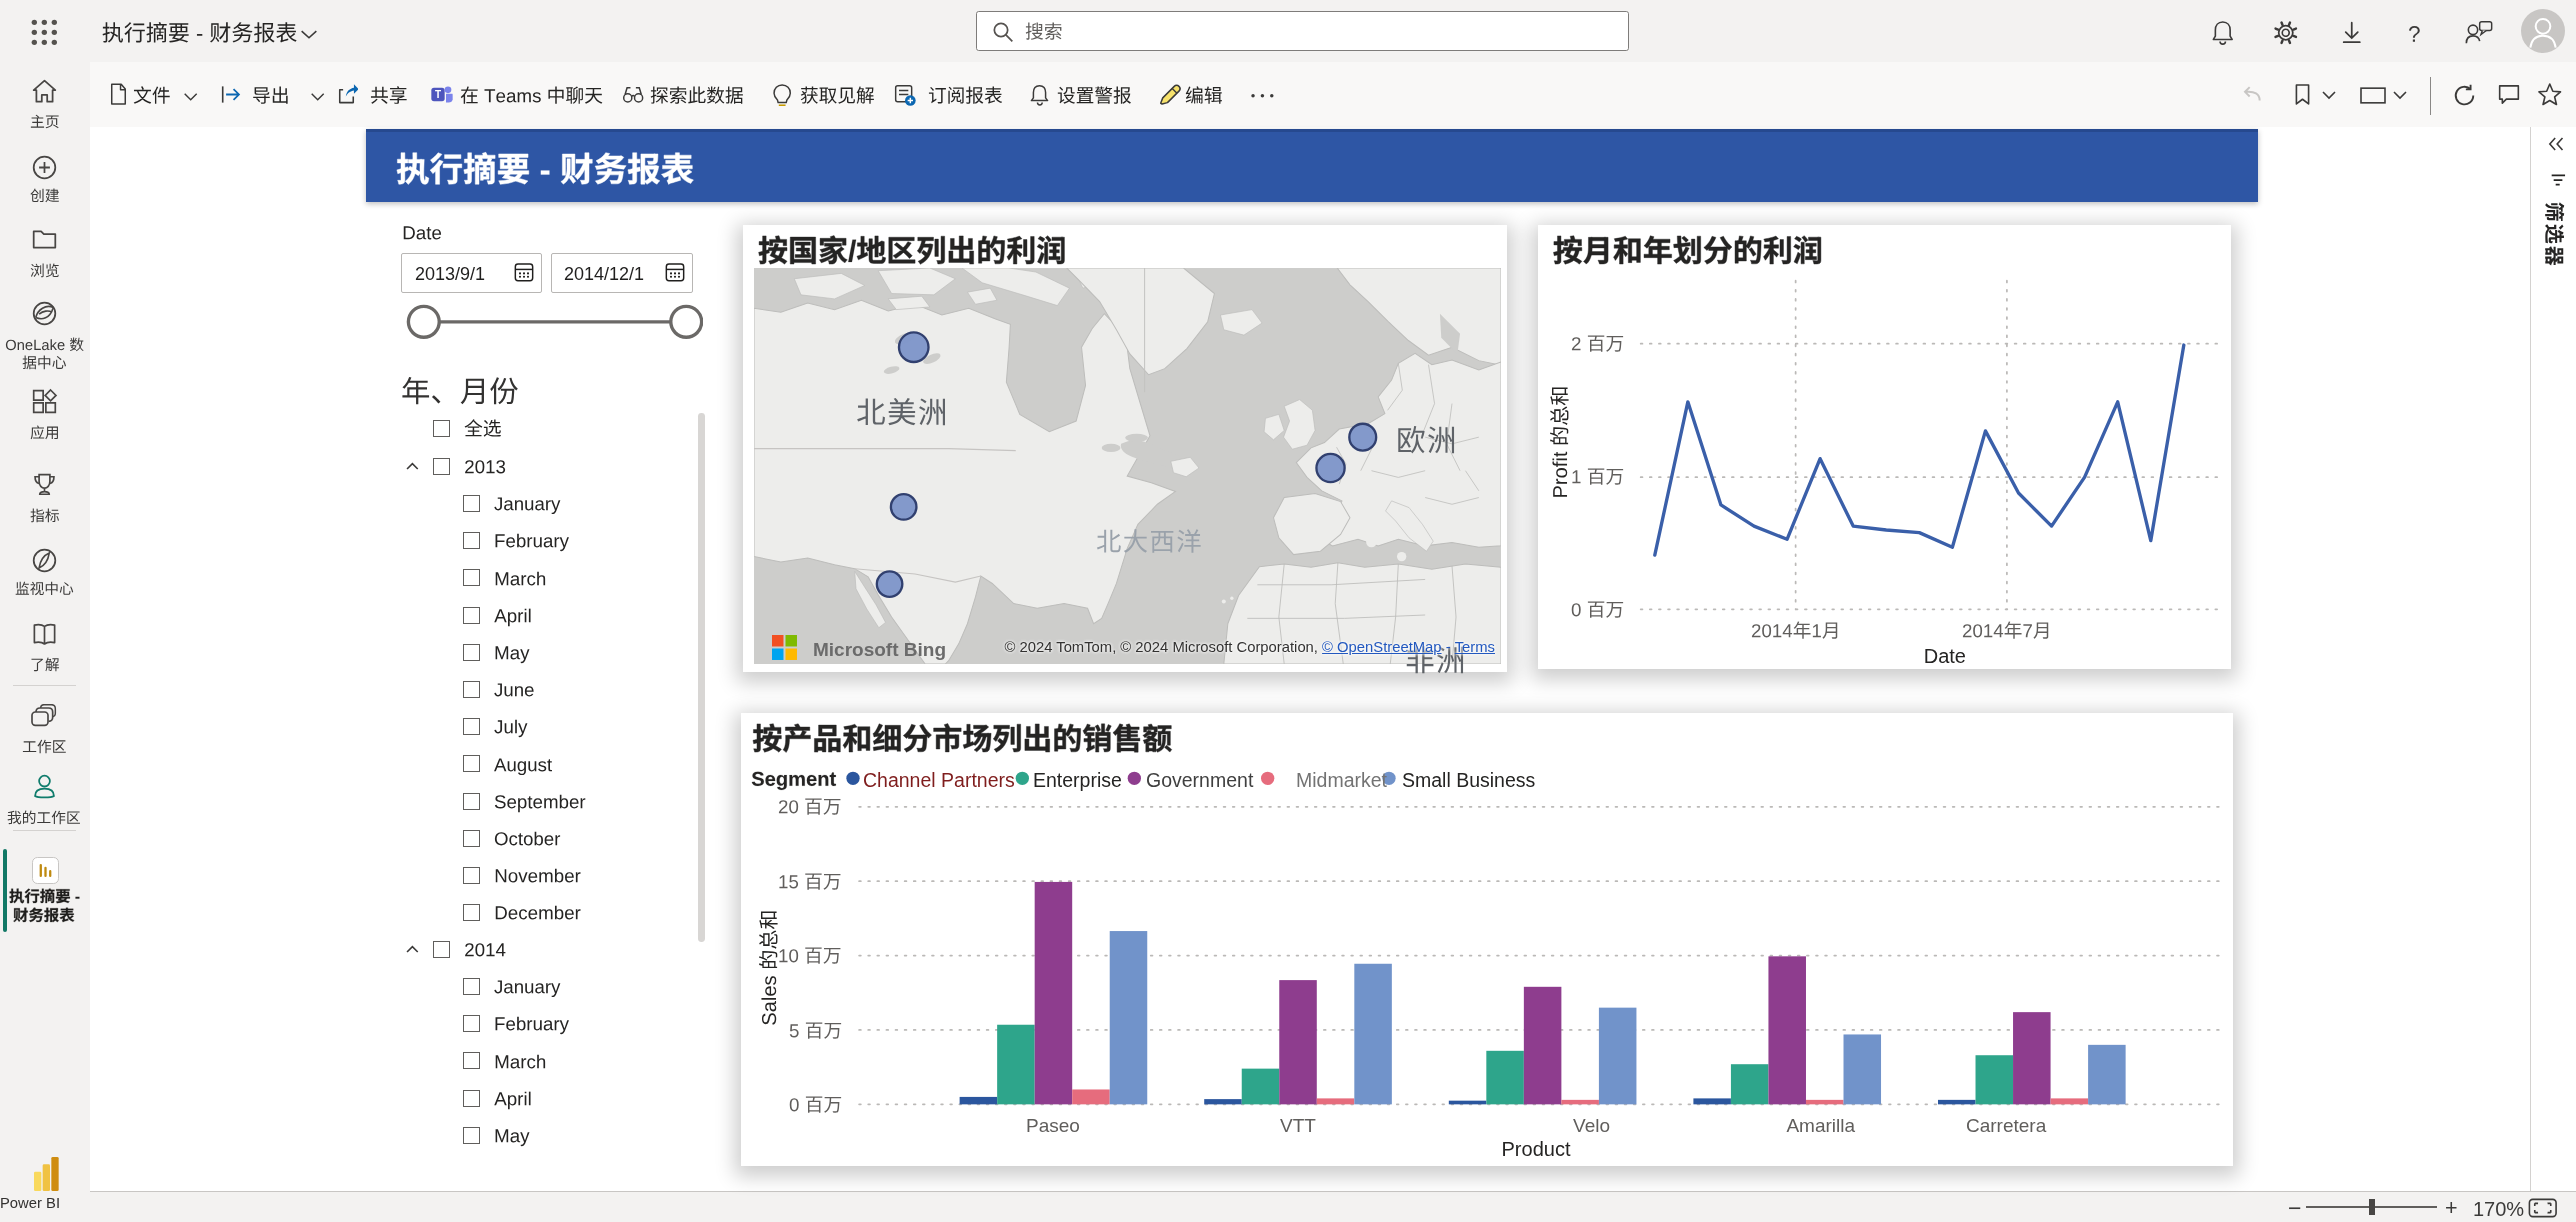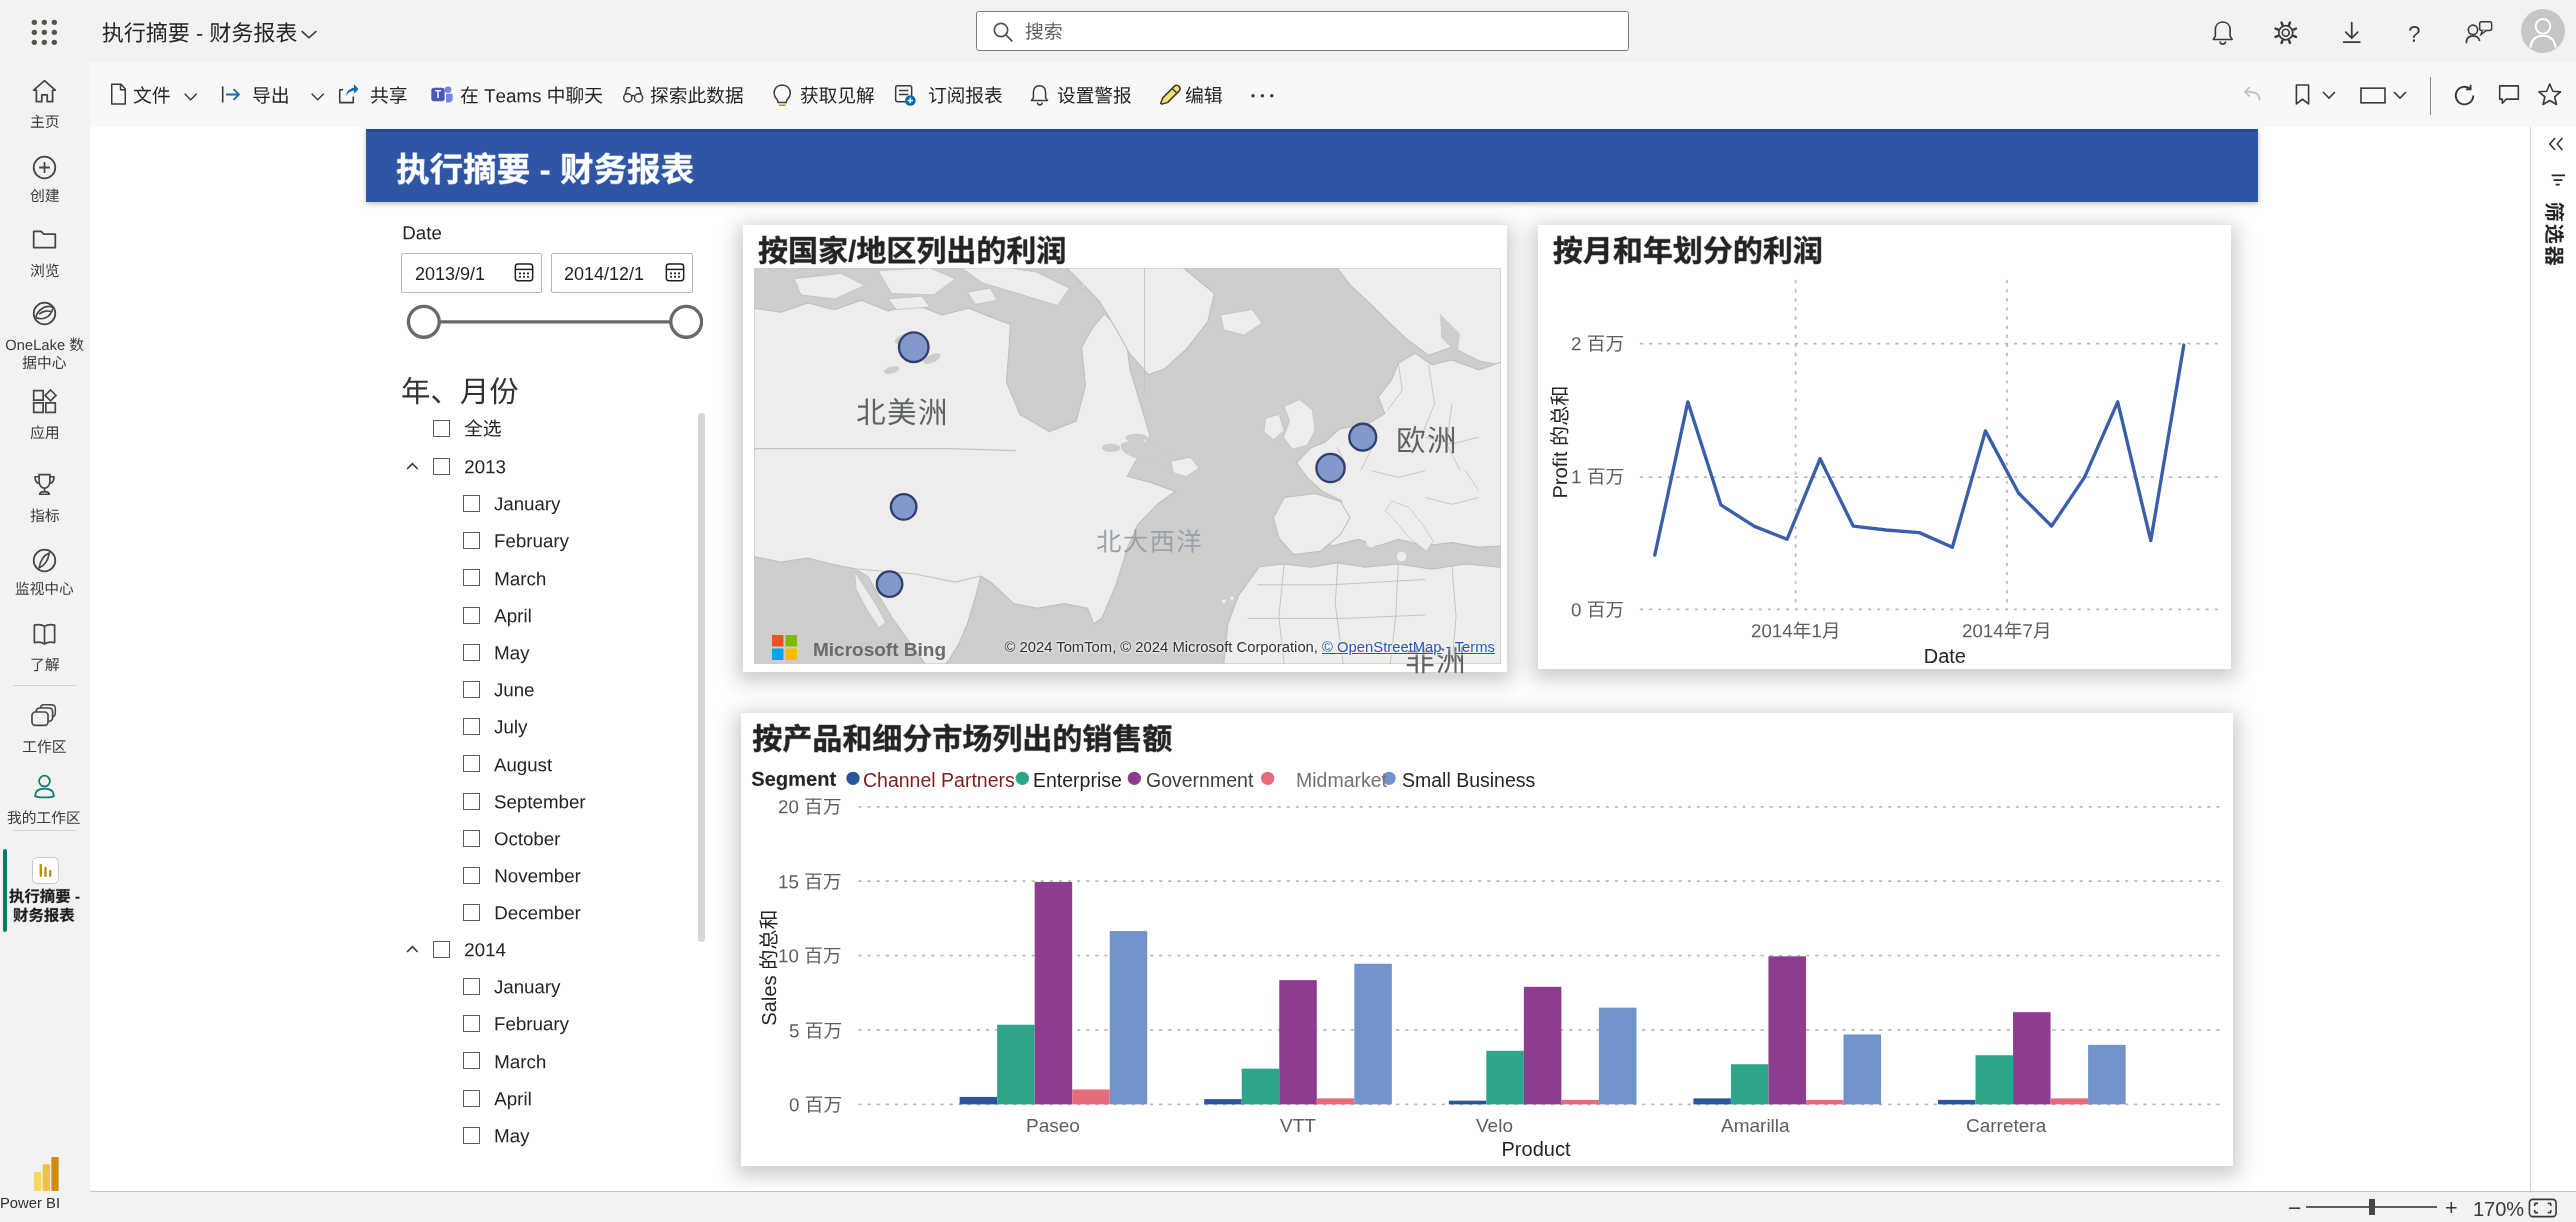--- a/index.html
+++ b/index.html
@@ -1101,22 +1101,22 @@
 <svg class="tx" style="left:778px;top:793px;" width="65" height="27.5" viewBox="0 0 97 41">
     <g fill="#605e5c" transform="translate(0,30.2)">
       <use href="#qbw" transform="translate(0.0,0) scale(0.01367,-0.01367)"></use>
       <use href="#qbx" transform="translate(15.6,0) scale(0.01367,-0.01367)"></use>
       <use href="#qck" transform="translate(38.9,0) scale(0.02800,-0.02800)"></use>
       <use href="#qcl" transform="translate(66.9,0) scale(0.02800,-0.02800)"></use>
     </g>
   </svg>
 <div style="position:absolute;left:986px;top:1115px;width:134px;text-align:center;font:19px 'Liberation Sans',sans-serif;color:#605e5c">Paseo</div>
 <div style="position:absolute;left:1231px;top:1115px;width:134px;text-align:center;font:19px 'Liberation Sans',sans-serif;color:#605e5c">VTT</div>
-<div style="position:absolute;left:1476px;top:1115px;width:134px;text-align:left;font:19px 'Liberation Sans',sans-serif;color:#605e5c">Velo</div>
-<div style="position:absolute;left:1721px;top:1115px;width:134px;text-align:left;font:19px 'Liberation Sans',sans-serif;color:#605e5c">Amarilla</div>
+<div style="position:absolute;left:1476px;top:1115px;width:134px;text-align:right;font:19px 'Liberation Sans',sans-serif;color:#605e5c">Velo</div>
+<div style="position:absolute;left:1721px;top:1115px;width:134px;text-align:right;font:19px 'Liberation Sans',sans-serif;color:#605e5c">Amarilla</div>
 <div style="position:absolute;left:1966px;top:1115px;width:134px;text-align:left;font:19px 'Liberation Sans',sans-serif;color:#605e5c">Carretera</div>
 <svg style="position:absolute;left:741px;top:713px;" width="1492" height="453" viewBox="0 0 2224 676">
     <line x1="175" y1="584" x2="2206" y2="584" stroke="#bbb9b7" stroke-width="2.6" stroke-dasharray="2.6 11" stroke-linecap="round"></line>
     <line x1="175" y1="473" x2="2206" y2="473" stroke="#bbb9b7" stroke-width="2.6" stroke-dasharray="2.6 11" stroke-linecap="round"></line>
     <line x1="175" y1="362" x2="2206" y2="362" stroke="#bbb9b7" stroke-width="2.6" stroke-dasharray="2.6 11" stroke-linecap="round"></line>
     <line x1="175" y1="251" x2="2206" y2="251" stroke="#bbb9b7" stroke-width="2.6" stroke-dasharray="2.6 11" stroke-linecap="round"></line>
     <line x1="175" y1="140" x2="2206" y2="140" stroke="#bbb9b7" stroke-width="2.6" stroke-dasharray="2.6 11" stroke-linecap="round"></line>
     <rect x="325.0" y="572.9" width="56" height="11.1" fill="#2b569e"></rect>
     <rect x="381.0" y="465.2" width="56" height="118.8" fill="#2ea58b"></rect>
     <rect x="437.0" y="252.1" width="56" height="331.9" fill="#8e3d8e"></rect>

